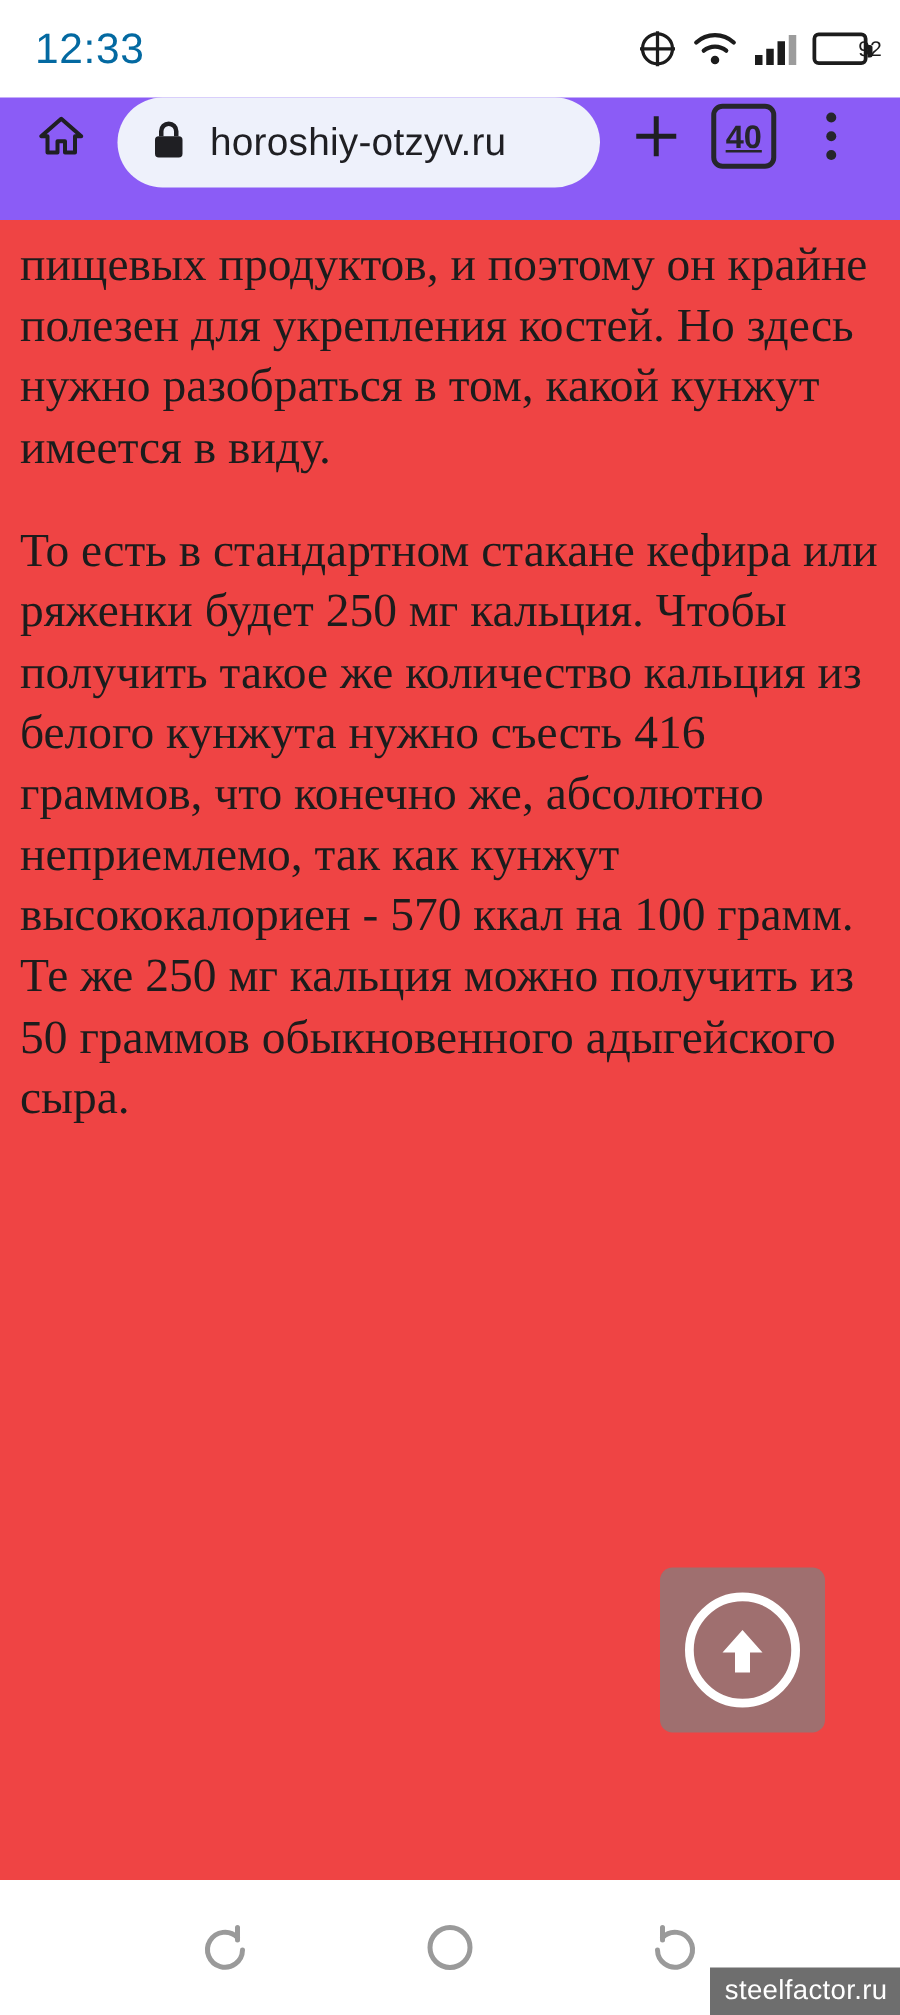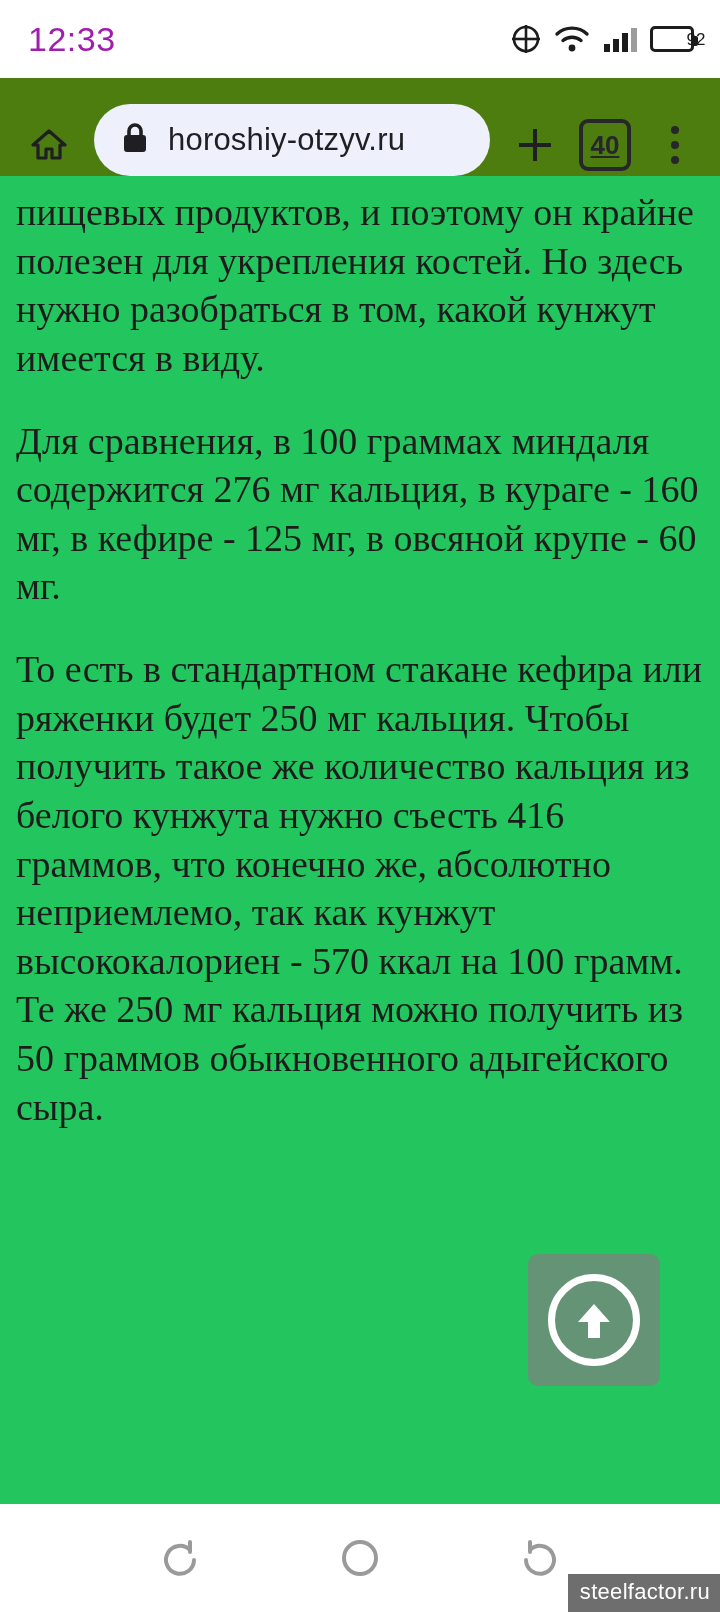--- a/index.html
+++ b/index.html
@@ -26,21 +26,21 @@
     display: flex;
     align-items: center;
     justify-content: space-between;
     padding: 0 26px 0 28px;
     background: #ffffff;
     color: #1b1b1b;
   }
   .status-clock {
     font-size: 34px;
     letter-spacing: 0.5px;
-    color: #a21caf;
+    color: #0369a1;
   }
   .status-right {
     display: flex;
     align-items: center;
     gap: 12px;
   }
   .status-right svg { display: block; }
   .battery {
     position: relative;
     width: 44px;
@@ -67,24 +67,24 @@
     color: #1c1c1c;
     font-family: "Liberation Sans", sans-serif;
     margin-left: 48px;
   }
 
   
   .toolbar {
     height: 98px;
     flex: 0 0 98px;
     display: flex;
-    align-items: flex-end;
-    padding: 0 14px 0 18px;
+    align-items: flex-start;
+    padding: 0 24px 0 18px;
     gap: 8px;
-    background: #4d7c0f;
+    background: #8b5cf6;
   }
   .tb-btn {
     width: 62px;
     height: 62px;
     display: flex;
     align-items: center;
     justify-content: center;
     flex: 0 0 auto;
     border-radius: 50%;
   }
@@ -136,21 +136,21 @@
     border-radius: 50%;
     background: #26262b;
     display: block;
   }
 
   
   .content {
     position: relative;
     flex: 1 1 auto;
     overflow: hidden;
-    background: #22c55e;
+    background: #ef4444;
     padding: 0 10px;
   }
   .article {
     font-family: "Liberation Serif", serif;
     color: #1c1c1c;
     font-size: 38px;
     line-height: 1.28;
     padding-top: 12px;
   }
   .article p {
@@ -308,21 +308,20 @@
     </div>
   </div>
 
   <div class="content">
     <div class="article">
 
       <p>пищевых продуктов, и поэтому он крайне полезен для укрепления костей. Но здесь нужно разобраться в том, какой кунжут имеется в виду.</p>
 
 
 
-      <p>Для сравнения, в 100 граммах миндаля содержится 276 мг кальция, в кураге - 160 мг, в кефире - 125 мг, в овсяной крупе - 60 мг.</p>
 
       <p>То есть в стандартном стакане кефира или ряженки будет 250 мг кальция. Чтобы получить такое же количество кальция из белого кунжута нужно съесть 416 граммов, что конечно же, абсолютно неприемлемо, так как кунжут высококалориен - 570 ккал на 100 грамм. Те же 250 мг кальция можно получить из 50 граммов обыкновенного адыгейского сыра.</p>
     </div>
 
     <div class="fab">
       <div class="fab-circle">
         <svg width="52" height="52" viewBox="0 0 52 52">
           <path d="M26 10 L42 28 H32 V44 H20 V28 H10 Z" fill="#ffffff"></path>
         </svg>
       </div>

